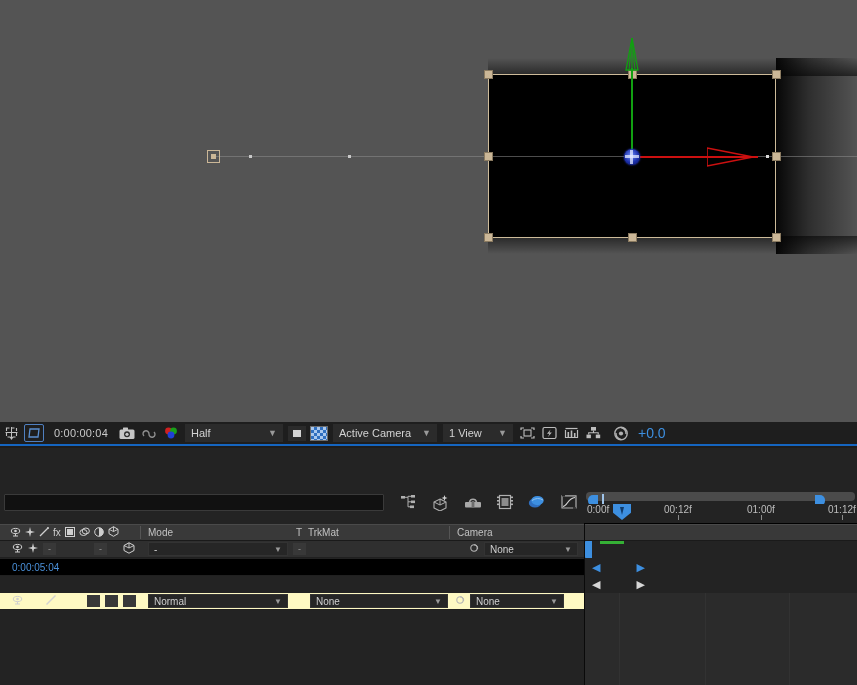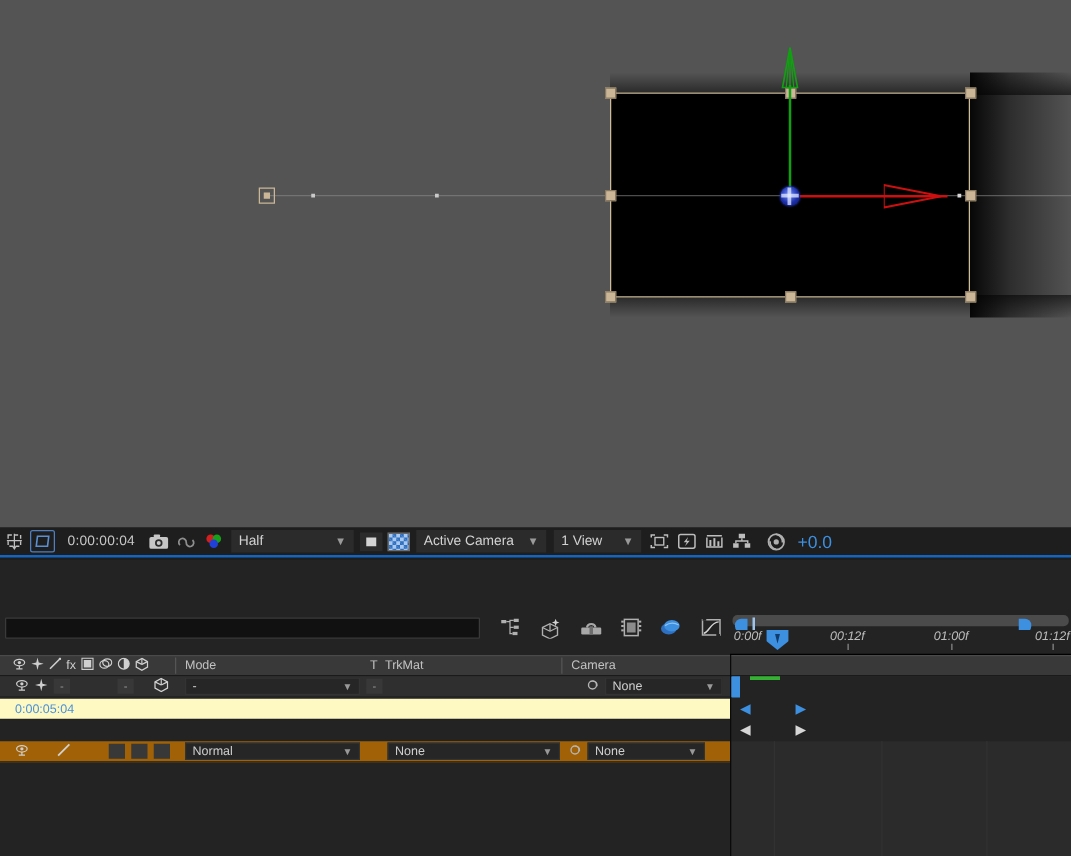--- a/index.html
+++ b/index.html
@@ -141,21 +141,21 @@
     position: absolute; left: 2px; top: 4px; right: 2px; height: 9px;
     background: #4b4b4b; border-radius: 4px;
   }
   .zoom-knob-l { position: absolute; left: 2px; top: 3px; width: 10px; height: 11px; background: #3d8fe0; border-radius: 5px 0 0 5px; }
   .zoom-knob-r { position: absolute; right: 30px; top: 3px; width: 10px; height: 11px; background: #3d8fe0; border-radius: 0 5px 5px 0; }
   .zoom-tick { position: absolute; left: 16px; top: 2px; width: 2px; height: 13px; background: #9fc4ea; }
   .ruler {
     position: absolute; left: 0; top: 16px; width: 273px; height: 20px;
     background: #232323; border-bottom: 1px solid #000;
   }
-  .rtick { position: absolute; top: 0; color: #bdbdbd; font-size: 10px; white-space: nowrap; font-style: italic; }
+  .rtick { position: absolute; top: 0; color: #bdbdbd; font-size: 10px; white-space: nowrap; }
   .rtick i { position: absolute; left: 50%; bottom: -5px; width: 1px; height: 5px; background: #8a8a8a; display: block; }
   .playhead-head {
     position: absolute; top: 16px; width: 18px; height: 16px;
     background: #3d8fe0; clip-path: polygon(0 0, 100% 0, 100% 55%, 50% 100%, 0 55%);
   }
   .playhead-head::after {
     content: ""; position: absolute; left: 7px; top: 3px; width: 4px; height: 8px;
     background: #0f3c6d; clip-path: polygon(0 0, 100% 0, 50% 100%);
   }
 
@@ -165,22 +165,22 @@
     background: #393939; border-top: 1px solid #4a4a4a; border-bottom: 1px solid #1a1a1a;
     display: flex; align-items: center; font-size: 10px; color: #c2c2c2;
   }
   .switches-head { display: flex; align-items: center; gap: 4px; padding-left: 10px; width: 140px; color: #cfcfcf; }
   .ch-sep { width: 1px; height: 13px; background: #555; }
   .ch-label { padding-left: 7px; }
 
   
   .row { position: absolute; left: 0; width: 584px; height: 17px; display: flex; align-items: center; font-size: 10px; }
   .row-layer { background: #2f2f2f; border-bottom: 1px solid #202020; }
-  .row-prop  { background: #fef9c3; border-bottom: 1px solid #202020; text-align: center; }
-  .row-shape { background: #a16207; border-bottom: 1px solid #202020; }
+  .row-prop  { background: #000000; border-bottom: 1px solid #202020; text-align: center; }
+  .row-shape { background: #fef9c3; border-bottom: 1px solid #202020; }
   .cell-sw { display: flex; align-items: center; gap: 5px; padding-left: 12px; width: 140px; color: #bdbdbd; }
   .minibox { width: 13px; height: 12px; background: #383838; display:flex; align-items:center; justify-content:center; color:#9a9a9a; font-size:9px;}
   .dropdown {
     height: 14px; background: #262626; border: 1px solid #333; color: #cfcfcf;
     display: flex; align-items: center; justify-content: space-between; padding: 0 5px; font-size: 10px;
   }
   .dropdown .cv { color: #999; font-size: 8px; }
   .blue-val { color: #4a90d9; font-size: 10px; }
   .track-lane { position: absolute; left: 584px; width: 273px; height: 17px; }
   .kf-nav { position: absolute; left: 584px; width: 273px; height: 17px; display: flex; align-items: center; }

